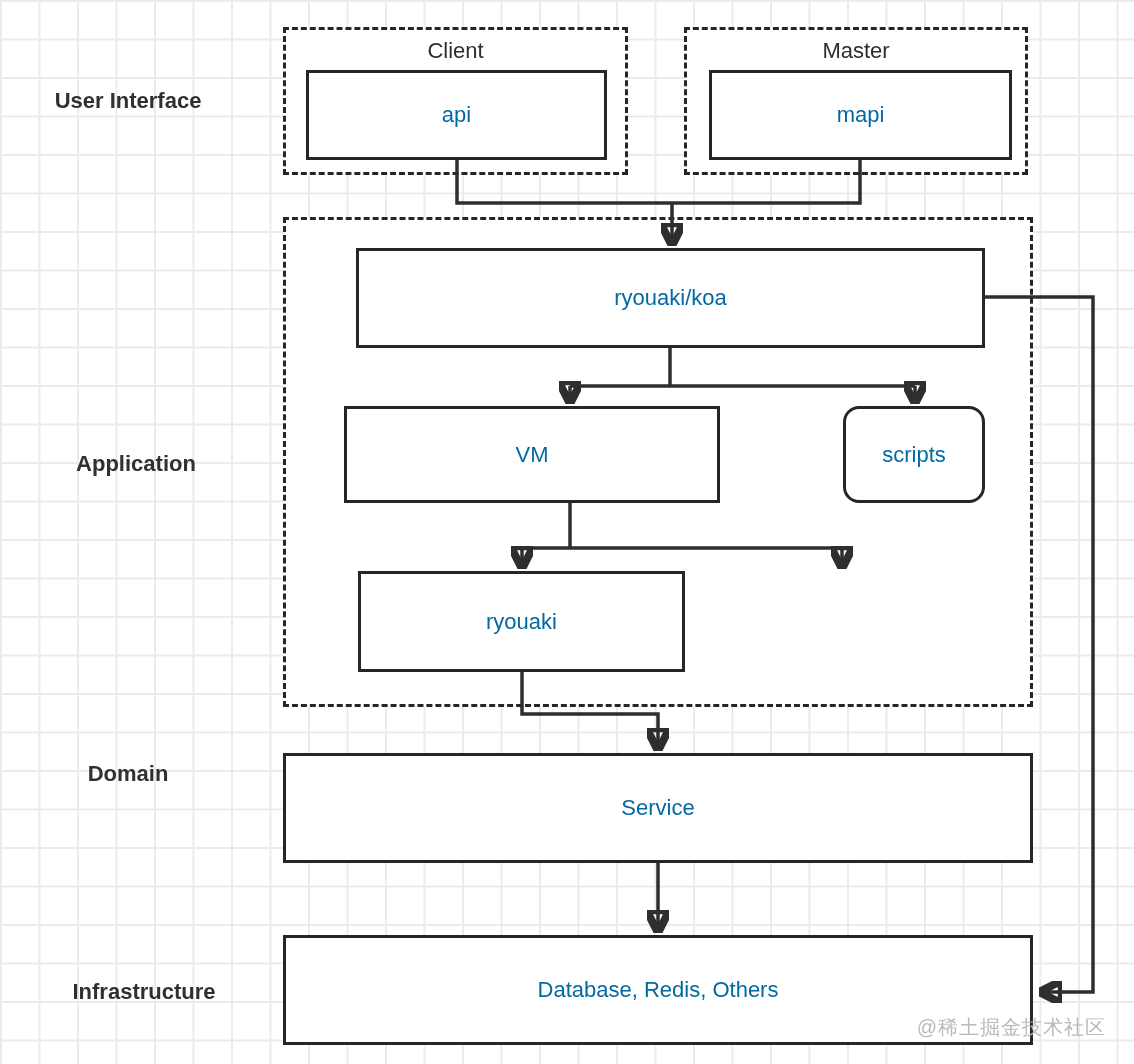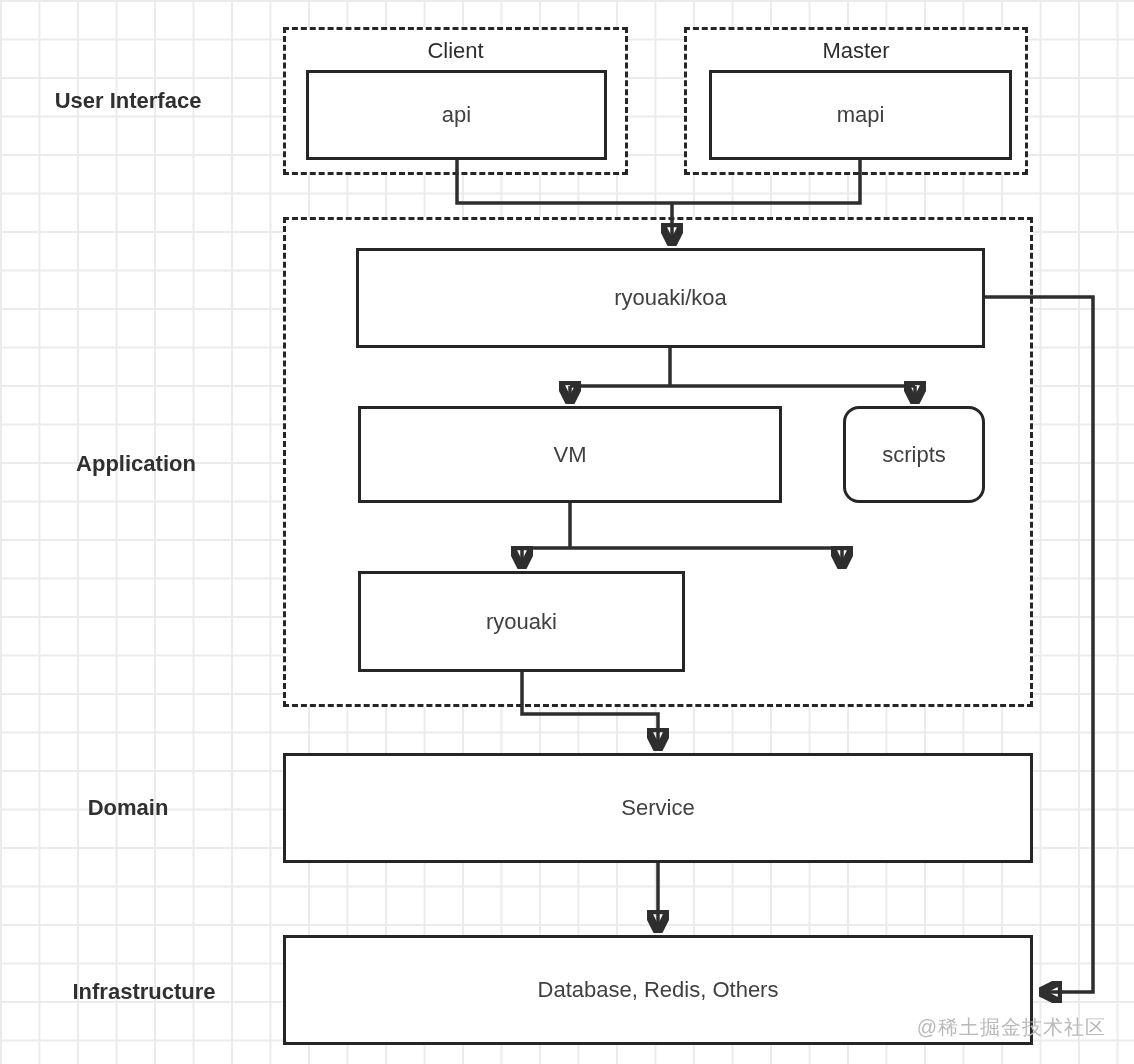--- a/index.html
+++ b/index.html
@@ -26,60 +26,60 @@
     border:3.5px dashed #262626;background:#ffffff;
   }
   .group-title{
     position:absolute;top:8px;left:0;right:0;
     text-align:center;font-size:22px;color:#2d2d2d;
   }
   .node{
     position:absolute;box-sizing:border-box;
     border:3.5px solid #262626;background:#ffffff;
     display:flex;align-items:center;justify-content:center;
-    font-size:22px;color:#404040;white-space:nowrap;
+    font-size:22px;color:#0369a1;white-space:nowrap;
   }
   .edges{
     position:absolute;left:0;top:0;width:1134px;height:1064px;
     pointer-events:none;z-index:6;
   }
   .edges path{stroke:#2e2e2e;stroke-width:3.5;fill:none;}
   .watermark{
     position:absolute;top:1014px;right:28px;
     font-size:20px;color:#b9b9b9;letter-spacing:1px;
     z-index:7;white-space:nowrap;
   }
 </style>
 </head>
 <body>
 
 <div class="canvas">
 
   <div class="layer-label" style="left:128px;top:101px;">User Interface</div>
   <div class="layer-label" style="left:136px;top:464px;">Application</div>
-  <div class="layer-label" style="left:128px;top:808px;">Domain</div>
+  <div class="layer-label" style="left:128px;top:774px;">Domain</div>
   <div class="layer-label" style="left:144px;top:992px;">Infrastructure</div>
 
   <div class="group" style="left:283px;top:27px;width:345px;height:148px;">
     <div class="group-title">Client</div>
   </div>
 
   <div class="group" style="left:684px;top:27px;width:344px;height:148px;">
     <div class="group-title">Master</div>
   </div>
 
   <div class="group" style="left:283px;top:217px;width:750px;height:490px;"></div>
 
   <div class="node" style="left:306px;top:70px;width:301px;height:90px;">api</div>
 
   <div class="node" style="left:709px;top:70px;width:303px;height:90px;">mapi</div>
 
   <div class="node" style="left:356px;top:248px;width:629px;height:100px;">ryouaki/koa</div>
 
-  <div class="node" style="left:358px;top:406px;width:424px;height:97px;">VM</div>
+  <div class="node" style="left:344px;top:406px;width:376px;height:97px;">VM</div>
 
   <div class="node" style="left:843px;top:406px;width:142px;height:97px;border-radius:16px;">scripts</div>
 
   <div class="node" style="left:358px;top:571px;width:327px;height:101px;">ryouaki</div>
 
 
   <div class="node" style="left:283px;top:753px;width:750px;height:110px;">Service</div>
 
   <div class="node" style="left:283px;top:935px;width:750px;height:110px;">Database, Redis, Others</div>
 

